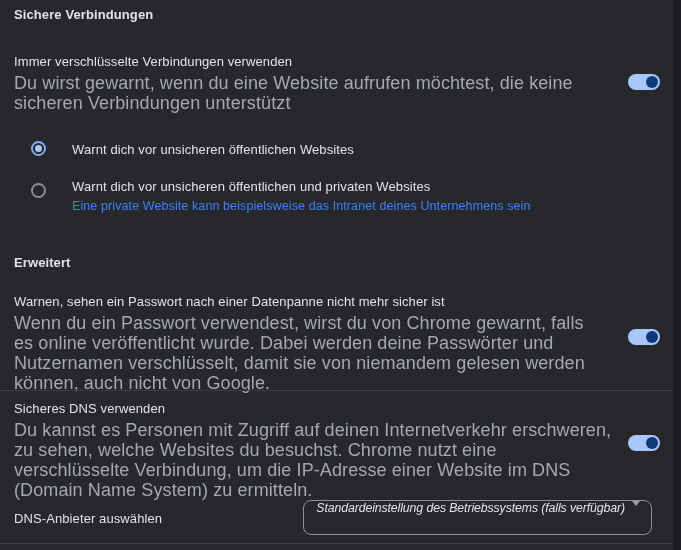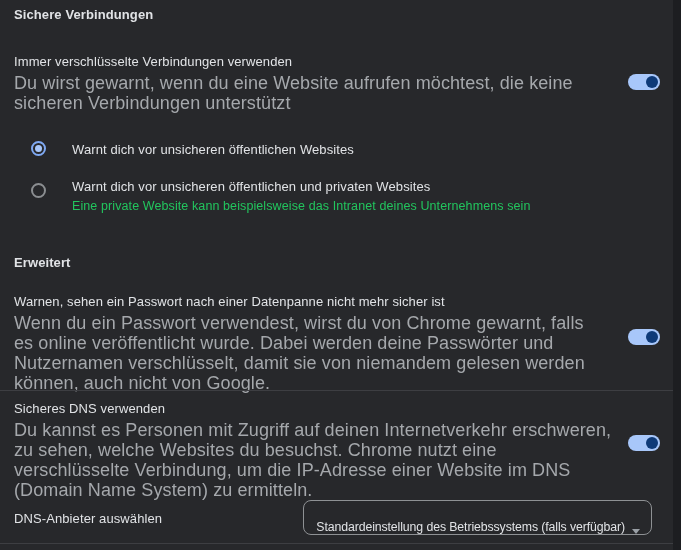--- a/index.html
+++ b/index.html
@@ -70,42 +70,43 @@
   .radio.unselected {
     border: 2px solid #8b8e91;
   }
   .radio-label {
     font-size: 13px;
     color: #e1e3e6;
     letter-spacing: 0.1px;
   }
   .radio-sub {
     font-size: 12.5px;
-    color: #22c55e;
+    color: #3b82f6;
     letter-spacing: 0.1px;
   }
   .separator {
     position: absolute;
     left: 0; width: 673px; height: 1px;
     background: #3d3e42;
   }
   
   .dropdown {
     position: absolute;
     right: 21px;
     top: 500px;
     height: 35px;
     border: 1px solid #8e9194;
     border-radius: 8px;
     background: transparent;
     display: flex;
-    align-items: flex-end;
+    align-items: flex-start;
     padding: 0 11px 0 12px;
     cursor: pointer;
     white-space: nowrap;
+    font-style: italic;
   }
   .dropdown-text {
     font-size: 12.3px;
     color: #e1e3e6;
     letter-spacing: -0.1px;
   }
   .caret {
     margin-left: 7px;
     width: 0; height: 0;
     border-left: 4px solid transparent;

